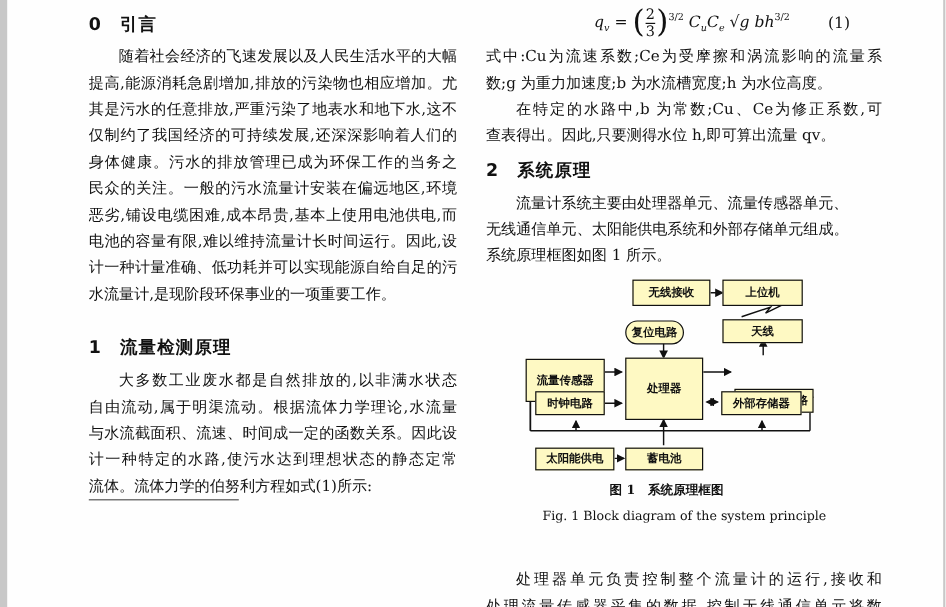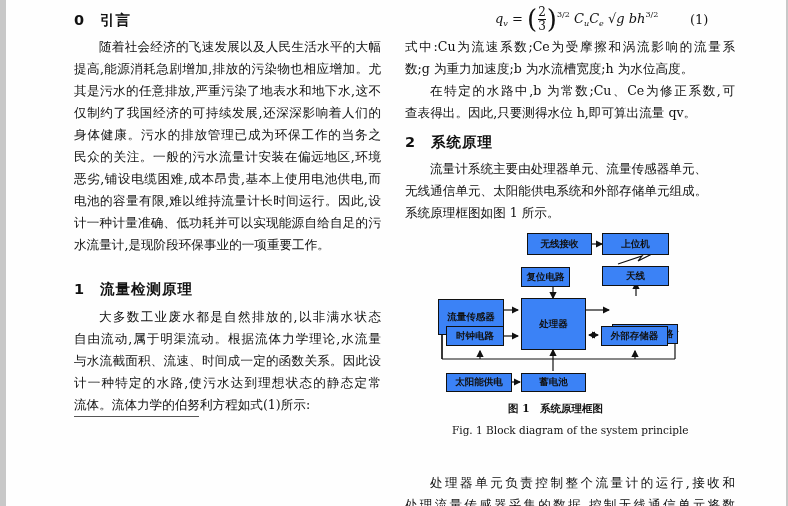--- a/index.html
+++ b/index.html
@@ -33,21 +33,21 @@
   .frac { display:inline-block; vertical-align:middle; text-align:center; font-style:normal; font-size:12px; line-height:13px; margin:0 1px; }
   .frac .bar { border-top:1px solid #111; }
   .paren { font-size:26px; font-style:normal; vertical-align:middle; font-weight:200; }
   .sup { font-size:8px; vertical-align:super; font-style:normal; }
   .sub { font-size:8px; vertical-align:sub; }
   .eqno { position:absolute; left:690px; top:12px; font-size:13px; }
 
   
   .diagram { position:absolute; left:420px; top:228px; width:300px; height:170px; }
   .box {
-    position:absolute; border:1.3px solid #111; background:#3b82f6;
+    position:absolute; border:1.3px solid #111; background:#fef9c3;
     font-family:"DejaVu Sans","Liberation Sans",sans-serif; font-weight:bold; font-size:9.5px;
     display:flex; align-items:center; justify-content:center; box-sizing:border-box; white-space:nowrap;
   }
   .diagram svg { position:absolute; left:0; top:0; }
   .caption-cn2 { position:absolute; left:508px; top:402px; font-size:10.5px; font-weight:bold; white-space:nowrap; }
   .caption-en { position:absolute; left:452px; top:424px; font-size:10.5px; white-space:nowrap; font-family:"DejaVu Serif","Liberation Serif",serif; }
 </style>
 </head>
 <body>
 
@@ -152,21 +152,21 @@
 
       <line x1="133" y1="143" x2="133" y2="122" marker-end="url(#ah)"></line>
 
       <line x1="92" y1="154" x2="100" y2="154" marker-end="url(#ah)"></line>
     </g>
   </svg>
 
   <div class="box" style="left:107px; top:5px; width:65px; height:22px;">无线接收</div>
   <div class="box" style="left:182px; top:5px; width:67px; height:22px;text-align:right;">上位机</div>
   <div class="box" style="left:182px; top:38px; width:67px; height:20px;">天线</div>
-  <div class="box" style="left:101px; top:39px; width:49px; height:20px;">复位电路</div>
+  <div class="box" style="left:101px; top:39px; width:49px; height:20px;border-radius:10px;">复位电路</div>
   <div class="box" style="left:18px; top:71px; width:66px; height:36px;">流量传感器</div>
   <div class="box" style="left:101px; top:70px; width:65px; height:52px;">处理器</div>
   <div class="box" style="left:192px; top:71px; width:66px; height:20px;margin-top:25px;">无线通信电路</div>
   <div class="box" style="left:26px; top:98px; width:58px; height:20px;text-align:right;">时钟电路</div>
   <div class="box" style="left:181px; top:98px; width:67px; height:20px;">外部存储器</div>
   <div class="box" style="left:26px; top:145px; width:66px; height:19px;">太阳能供电</div>
   <div class="box" style="left:101px; top:145px; width:65px; height:19px;text-align:center;">蓄电池</div>
 </div>
 
 <div class="caption-cn2">图 1　系统原理框图</div>

